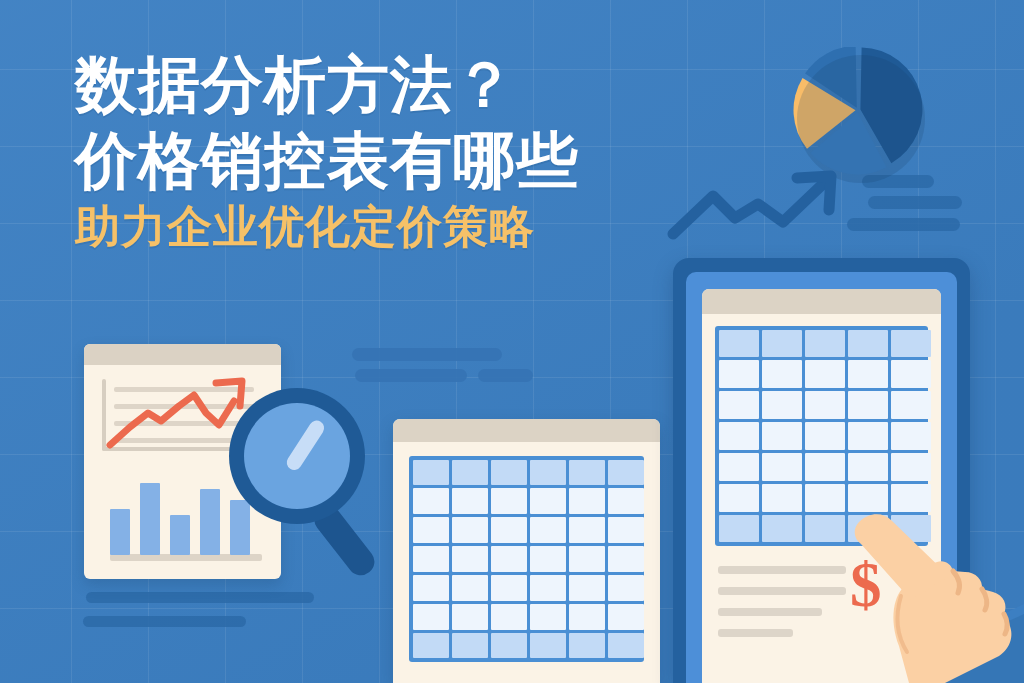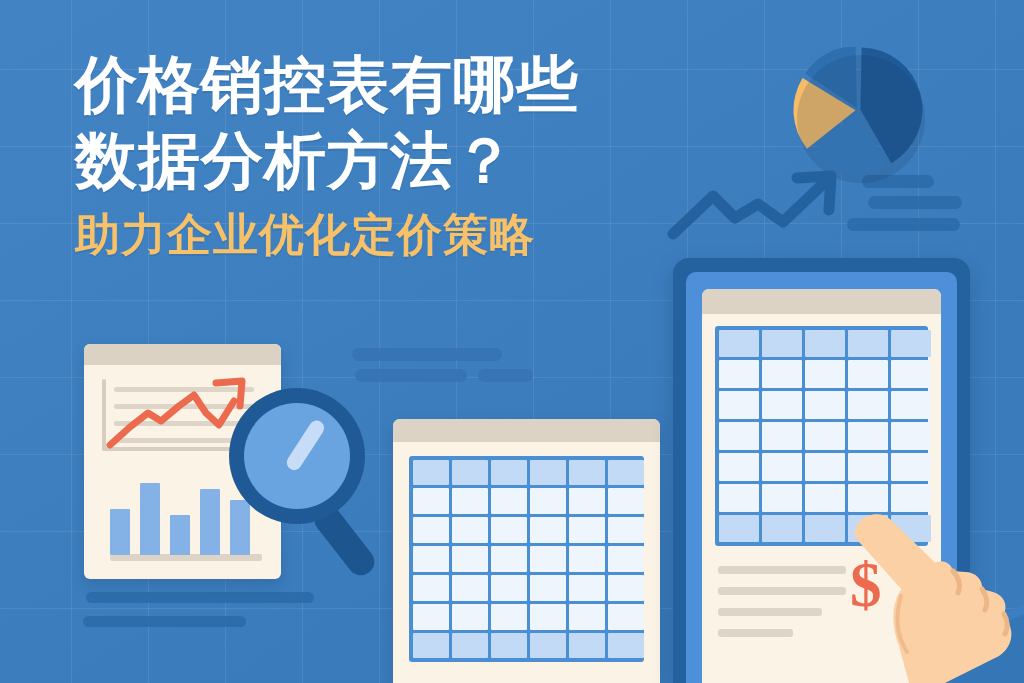--- a/index.html
+++ b/index.html
@@ -29,21 +29,21 @@
 
   
   .headline{position:absolute;left:75px;top:47px;width:720px;}
   .hl-line{
     color:#ffffff;font-weight:bold;font-size:62px;line-height:76px;
     letter-spacing:1px;white-space:nowrap;
     text-shadow:0 2px 0 rgba(24,72,120,.18);
   }
   .subhead{
     color:#f6c168;font-weight:bold;font-size:45px;line-height:56px;
-    letter-spacing:1px;white-space:nowrap;margin-top:8px;
+    letter-spacing:1px;white-space:nowrap;
     text-shadow:0 2px 0 rgba(24,72,120,.16);
   }
 
   
   .pie-wrap{position:absolute;left:793px;top:47px;width:135px;height:135px;}
   .pie-shadow{position:absolute;left:4px;top:8px;width:128px;height:128px;border-radius:50%;background:rgba(22,60,100,.18);}
 
   
   .trend{position:absolute;left:665px;top:166px;width:190px;height:80px;}
 
@@ -116,22 +116,22 @@
       <div class="deco-bar" style="left: 868px; top: 196px; width: 94px; height: 13px;"></div>
       <div class="deco-bar" style="left: 847px; top: 218px; width: 113px; height: 13px;"></div>
       <div class="deco-bar soft" style="left: 352px; top: 348px; width: 150px; height: 13px;"></div>
       <div class="deco-bar soft" style="left: 355px; top: 369px; width: 112px; height: 13px;"></div>
       <div class="deco-bar soft" style="left: 478px; top: 369px; width: 55px; height: 13px;"></div>
       <div class="deco-bar" style="left: 86px; top: 592px; width: 228px; height: 11px;"></div>
       <div class="deco-bar" style="left: 83px; top: 616px; width: 163px; height: 11px;"></div>
     </div>
 
   <div class="headline">
+    <div class="hl-line">数据分析方法？</div>
     <div class="hl-line">价格销控表有哪些</div>
-    <div class="hl-line">数据分析方法？</div>
     <div class="subhead">助力企业优化定价策略</div>
   </div>
 
   <div class="pie-wrap">
     <div class="pie-shadow"></div>
     <svg width="135" height="135" viewBox="0 0 135 135">
       <g id="pie-slices">
           <path d="M67.42145790282157,62.37827528208786 L68.61169933160232,0.38970113054592304 A62,62 0 0 1 98.32769776755907,116.12587371609523 Z" fill="#1f5a96"></path>
           <path d="M64.53154671353569,65.45571812682172 L93.35175354846213,120.3501229235955 A62,62 0 0 1 17.527217869281266,105.88581916430604 Z" fill="#3b7fc4"></path>
           <path d="M62.50493317892932,63.15697629882329 L13.983227454079682,101.75288377035572 A62,62 0 0 1 9.52848571069525,30.94679136229373 Z" fill="#f8bc68"></path>

